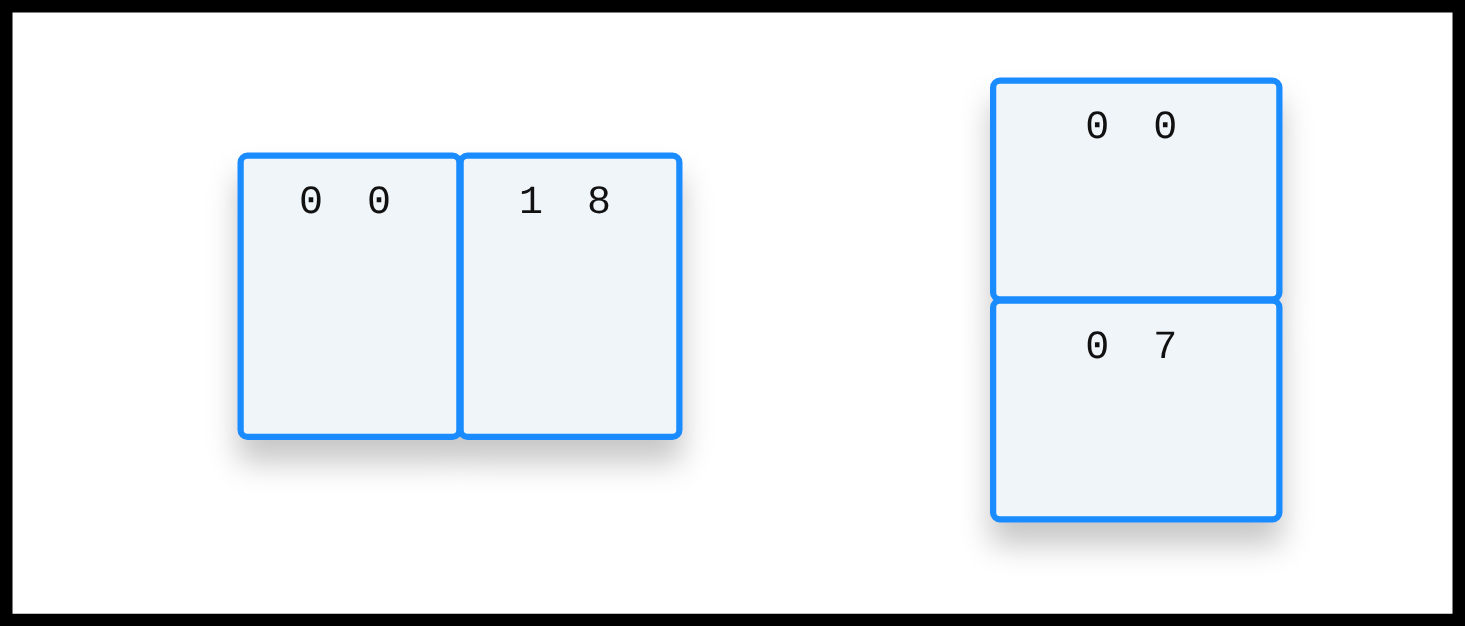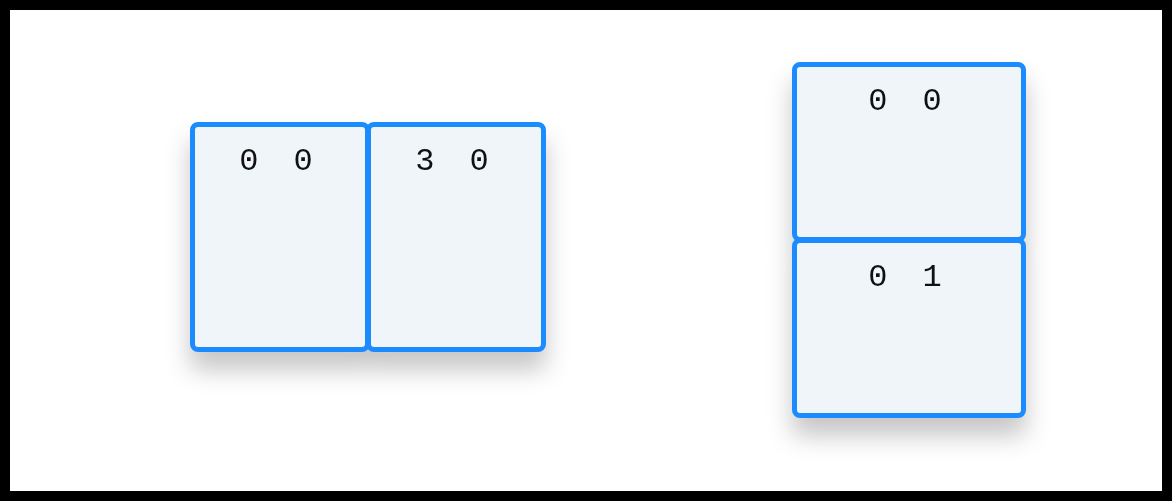--- a/index.html
+++ b/index.html
@@ -68,26 +68,26 @@
 </head>
 <body>
 
 <div class="canvas">
 
   <div class="group group-horizontal">
     <div class="cell cell-portrait">
       <span class="label">0 0</span>
     </div>
     <div class="cell cell-portrait">
-      <span class="label">3 0</span>
+      <span class="label">1 8</span>
     </div>
   </div>
 
   <div class="group group-vertical">
     <div class="cell cell-landscape">
       <span class="label">0 0</span>
     </div>
     <div class="cell cell-landscape">
-      <span class="label">0 1</span>
+      <span class="label">0 7</span>
     </div>
   </div>
 
 </div>
 
 </body></html>

